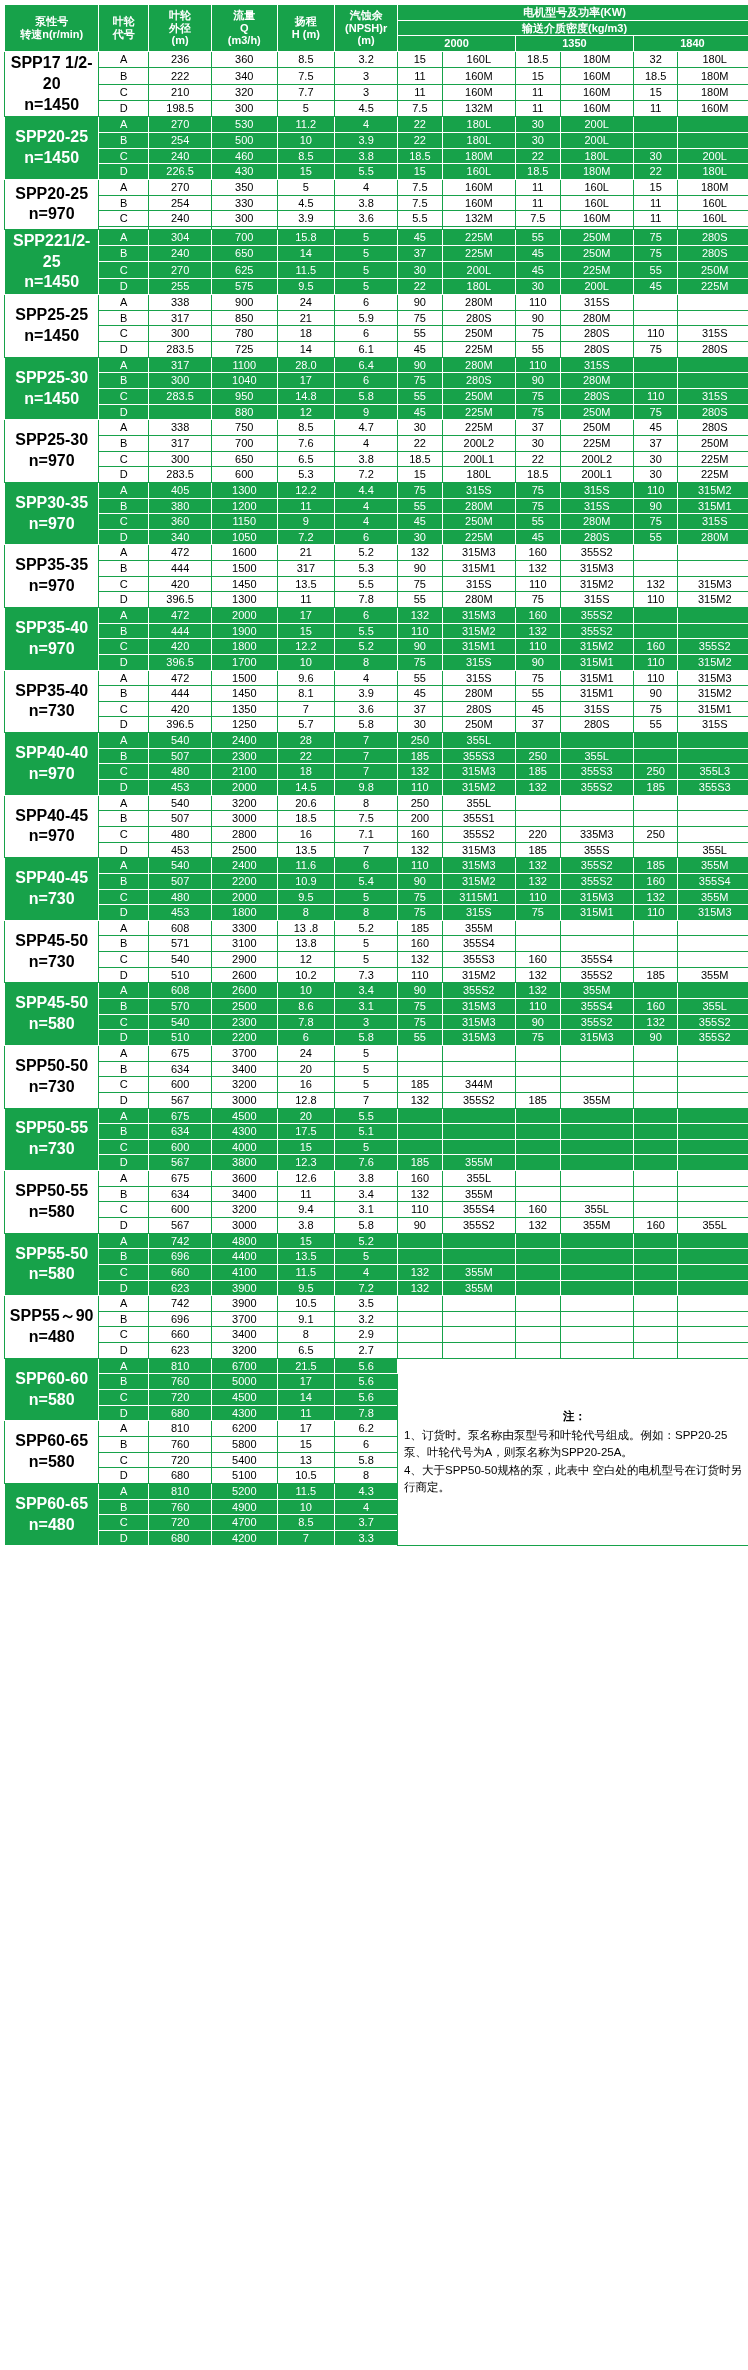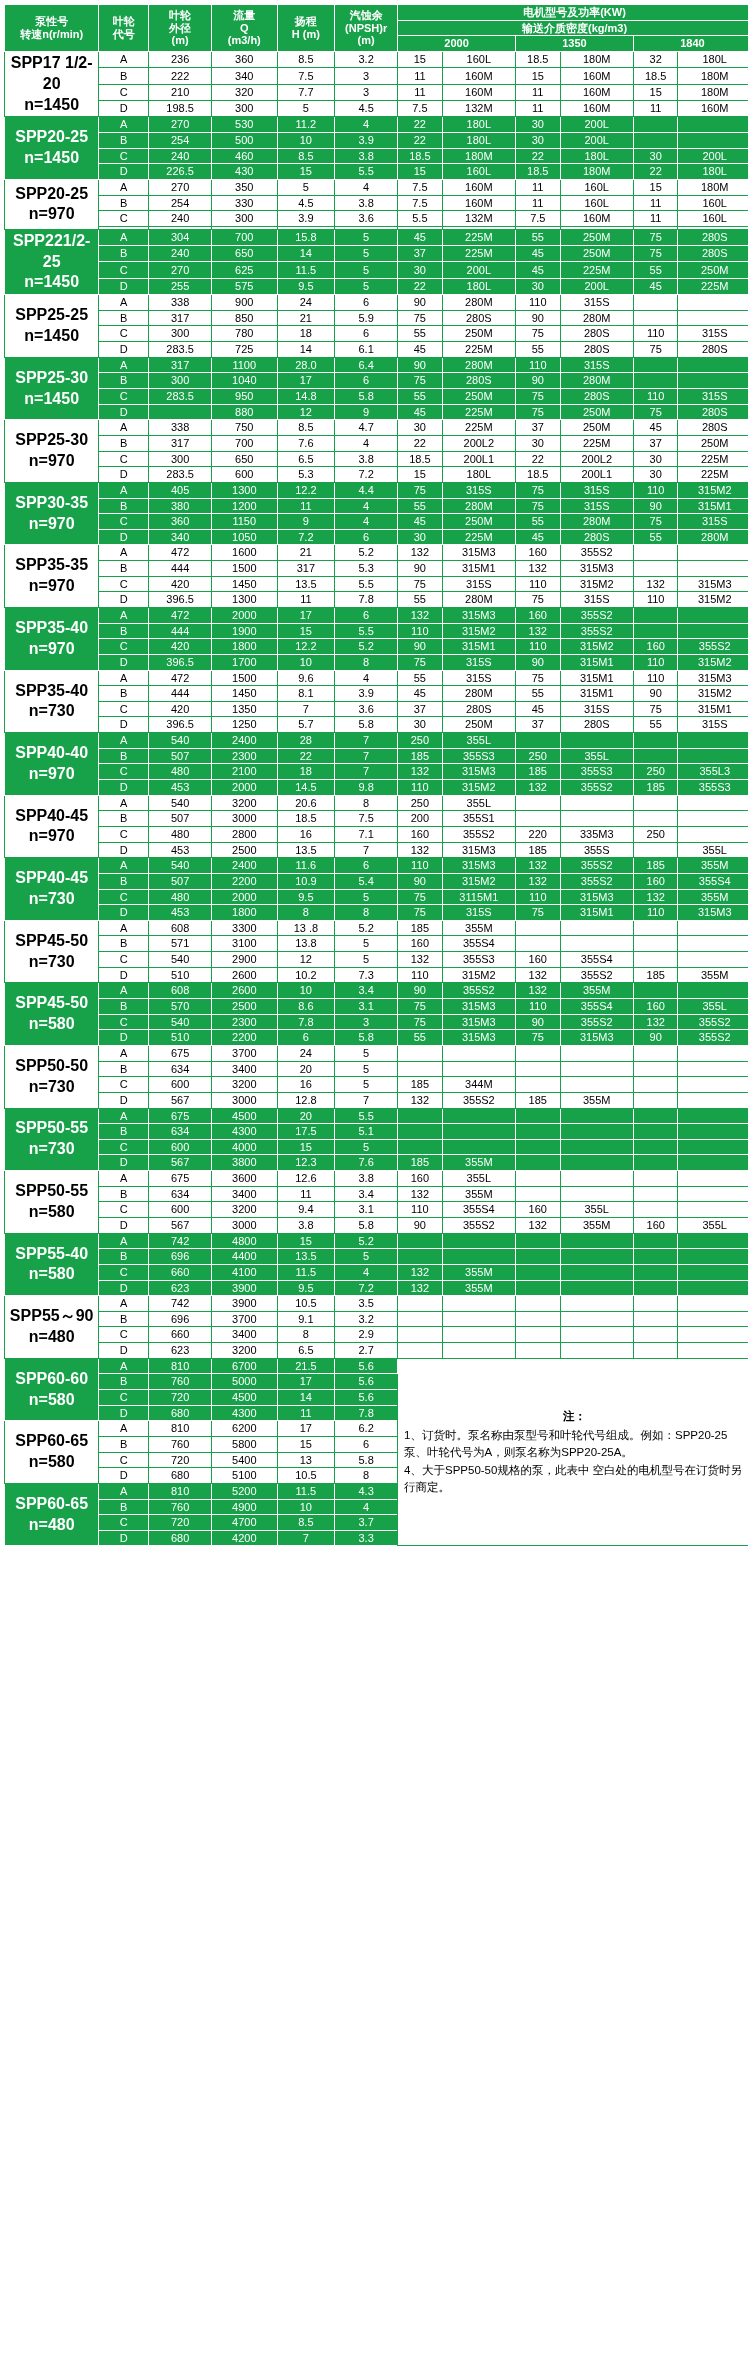--- a/index.html
+++ b/index.html
@@ -1134,21 +1134,21 @@
           <td>5.8</td>
           <td>90</td>
           <td>355S2</td>
           <td>132</td>
           <td>355M</td>
           <td>160</td>
           <td>355L</td>
         </tr>
         <tr class="green">
           <td rowspan="4" class="model">
-            <div>SPP55-40</div>
+            <div>SPP55-50</div>
             <div>n=580</div>
           </td>
           <td>A</td>
           <td>742</td>
           <td>4800</td>
           <td>15</td>
           <td>5.2</td>
           <td></td>
           <td></td>
           <td></td>

